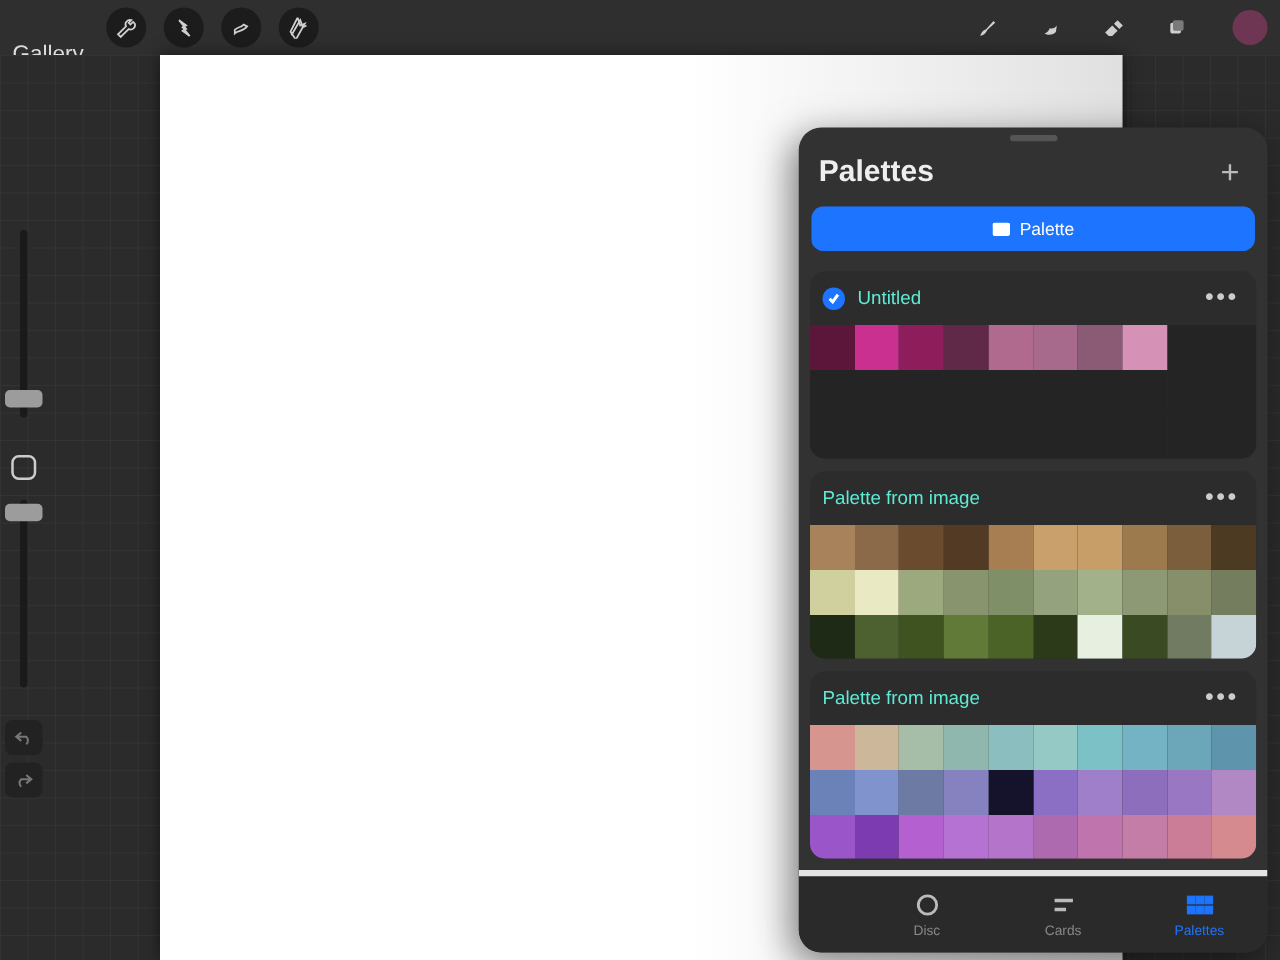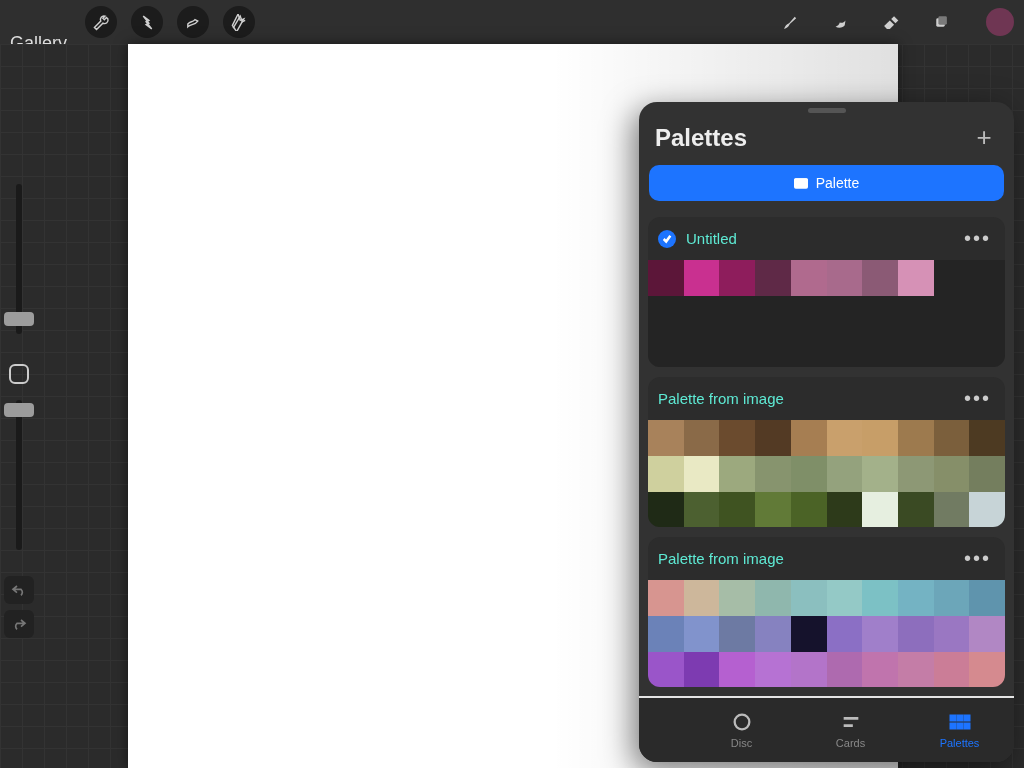--- a/index.html
+++ b/index.html
@@ -53,21 +53,21 @@
   .palette-card { background:#2c2c2c; border-radius:12px; margin:6px 3px 10px; }
   .palette-head { display:flex; align-items:center; padding:10px 10px 10px 10px; }
   .sel-check { width:18px; height:18px; border-radius:50%; background:#1d74ff; display:flex; align-items:center; justify-content:center; margin-right:10px; }
   .sel-check svg{ width:10px; height:10px; stroke:#fff; stroke-width:3; fill:none; }
   .palette-name { flex:1; color:#5eead4; font-size:15px; }
   .more { color:#ccc; font-size:20px; letter-spacing:2px; cursor:pointer; padding:0 4px; }
   .swatch-grid { display:grid; grid-template-columns: repeat(10, 1fr); border-bottom-left-radius:12px; border-bottom-right-radius:12px; overflow:hidden; }
   .swatch { width:100%; aspect-ratio:1/1; }
 
   
-  .panel-tabs { height:66px; background:#2a2a2a; display:flex; border-top:2px solid #e5e5e5;padding-left:48px; }
+  .panel-tabs { height:66px; background:#2a2a2a; display:flex; border-top:5px solid #e5e5e5;padding-left:48px; }
   .tab { flex:1; display:flex; flex-direction:column; align-items:center; justify-content:center; gap:4px; cursor:pointer; }
   .tab-label { font-size:11px; color:#888; }
   .tab.active .tab-label { color:#1d74ff; }
   .tab-ico{ width:24px; height:22px; display:flex; align-items:center; justify-content:center;}
   .tab-ico svg{ stroke:#bbb; fill:#bbb; }
   .tab.active .tab-ico svg{ stroke:#1d74ff; fill:#1d74ff; }
 </style>
 </head>
 <body>
 

